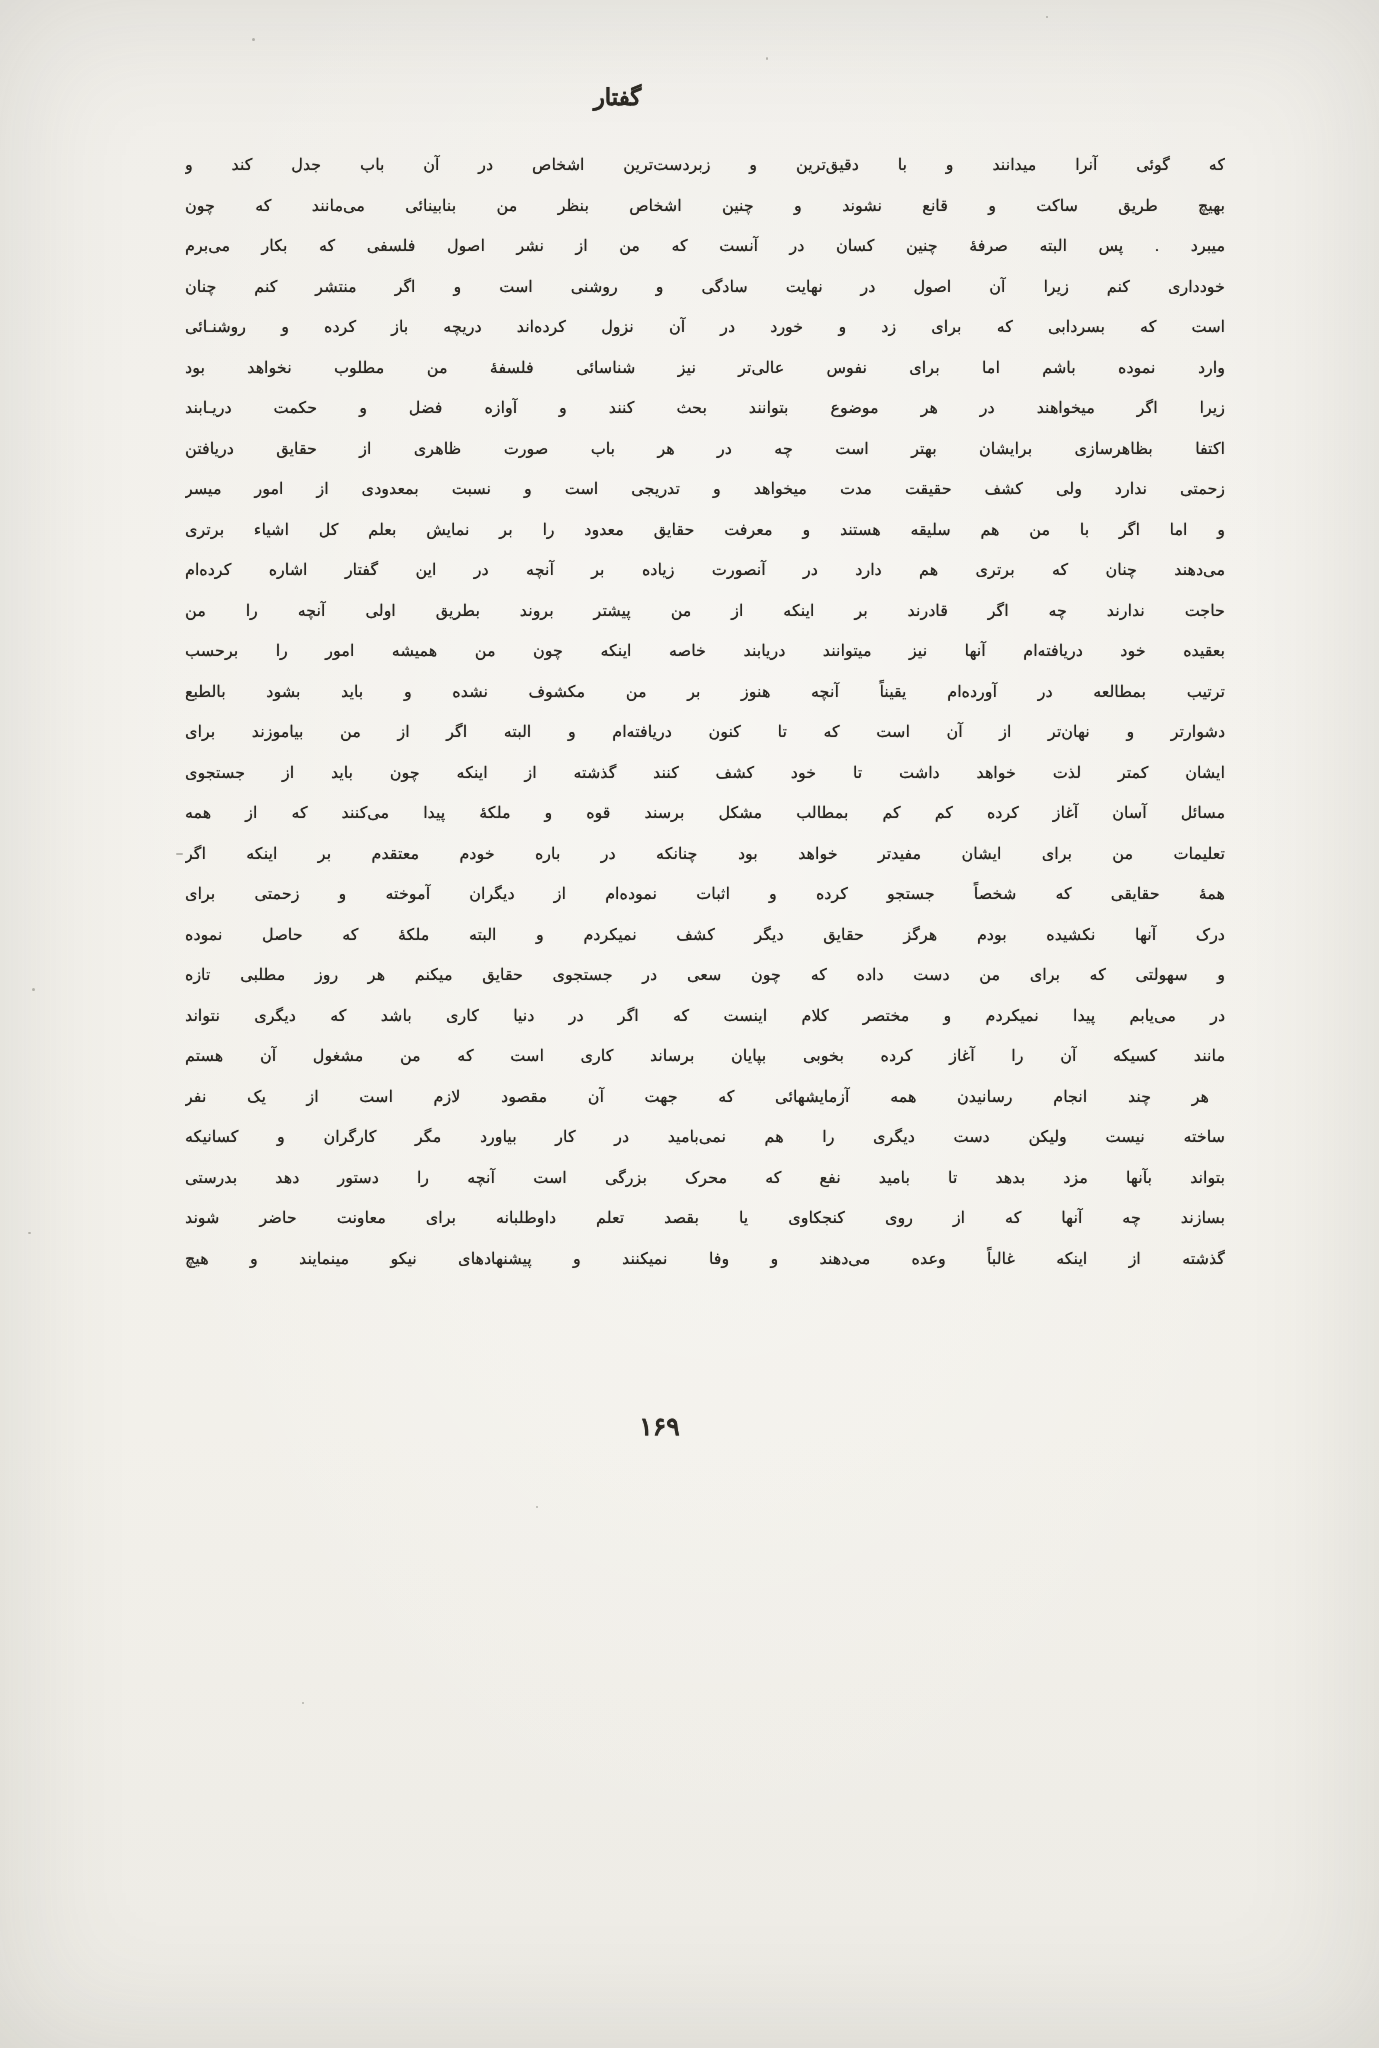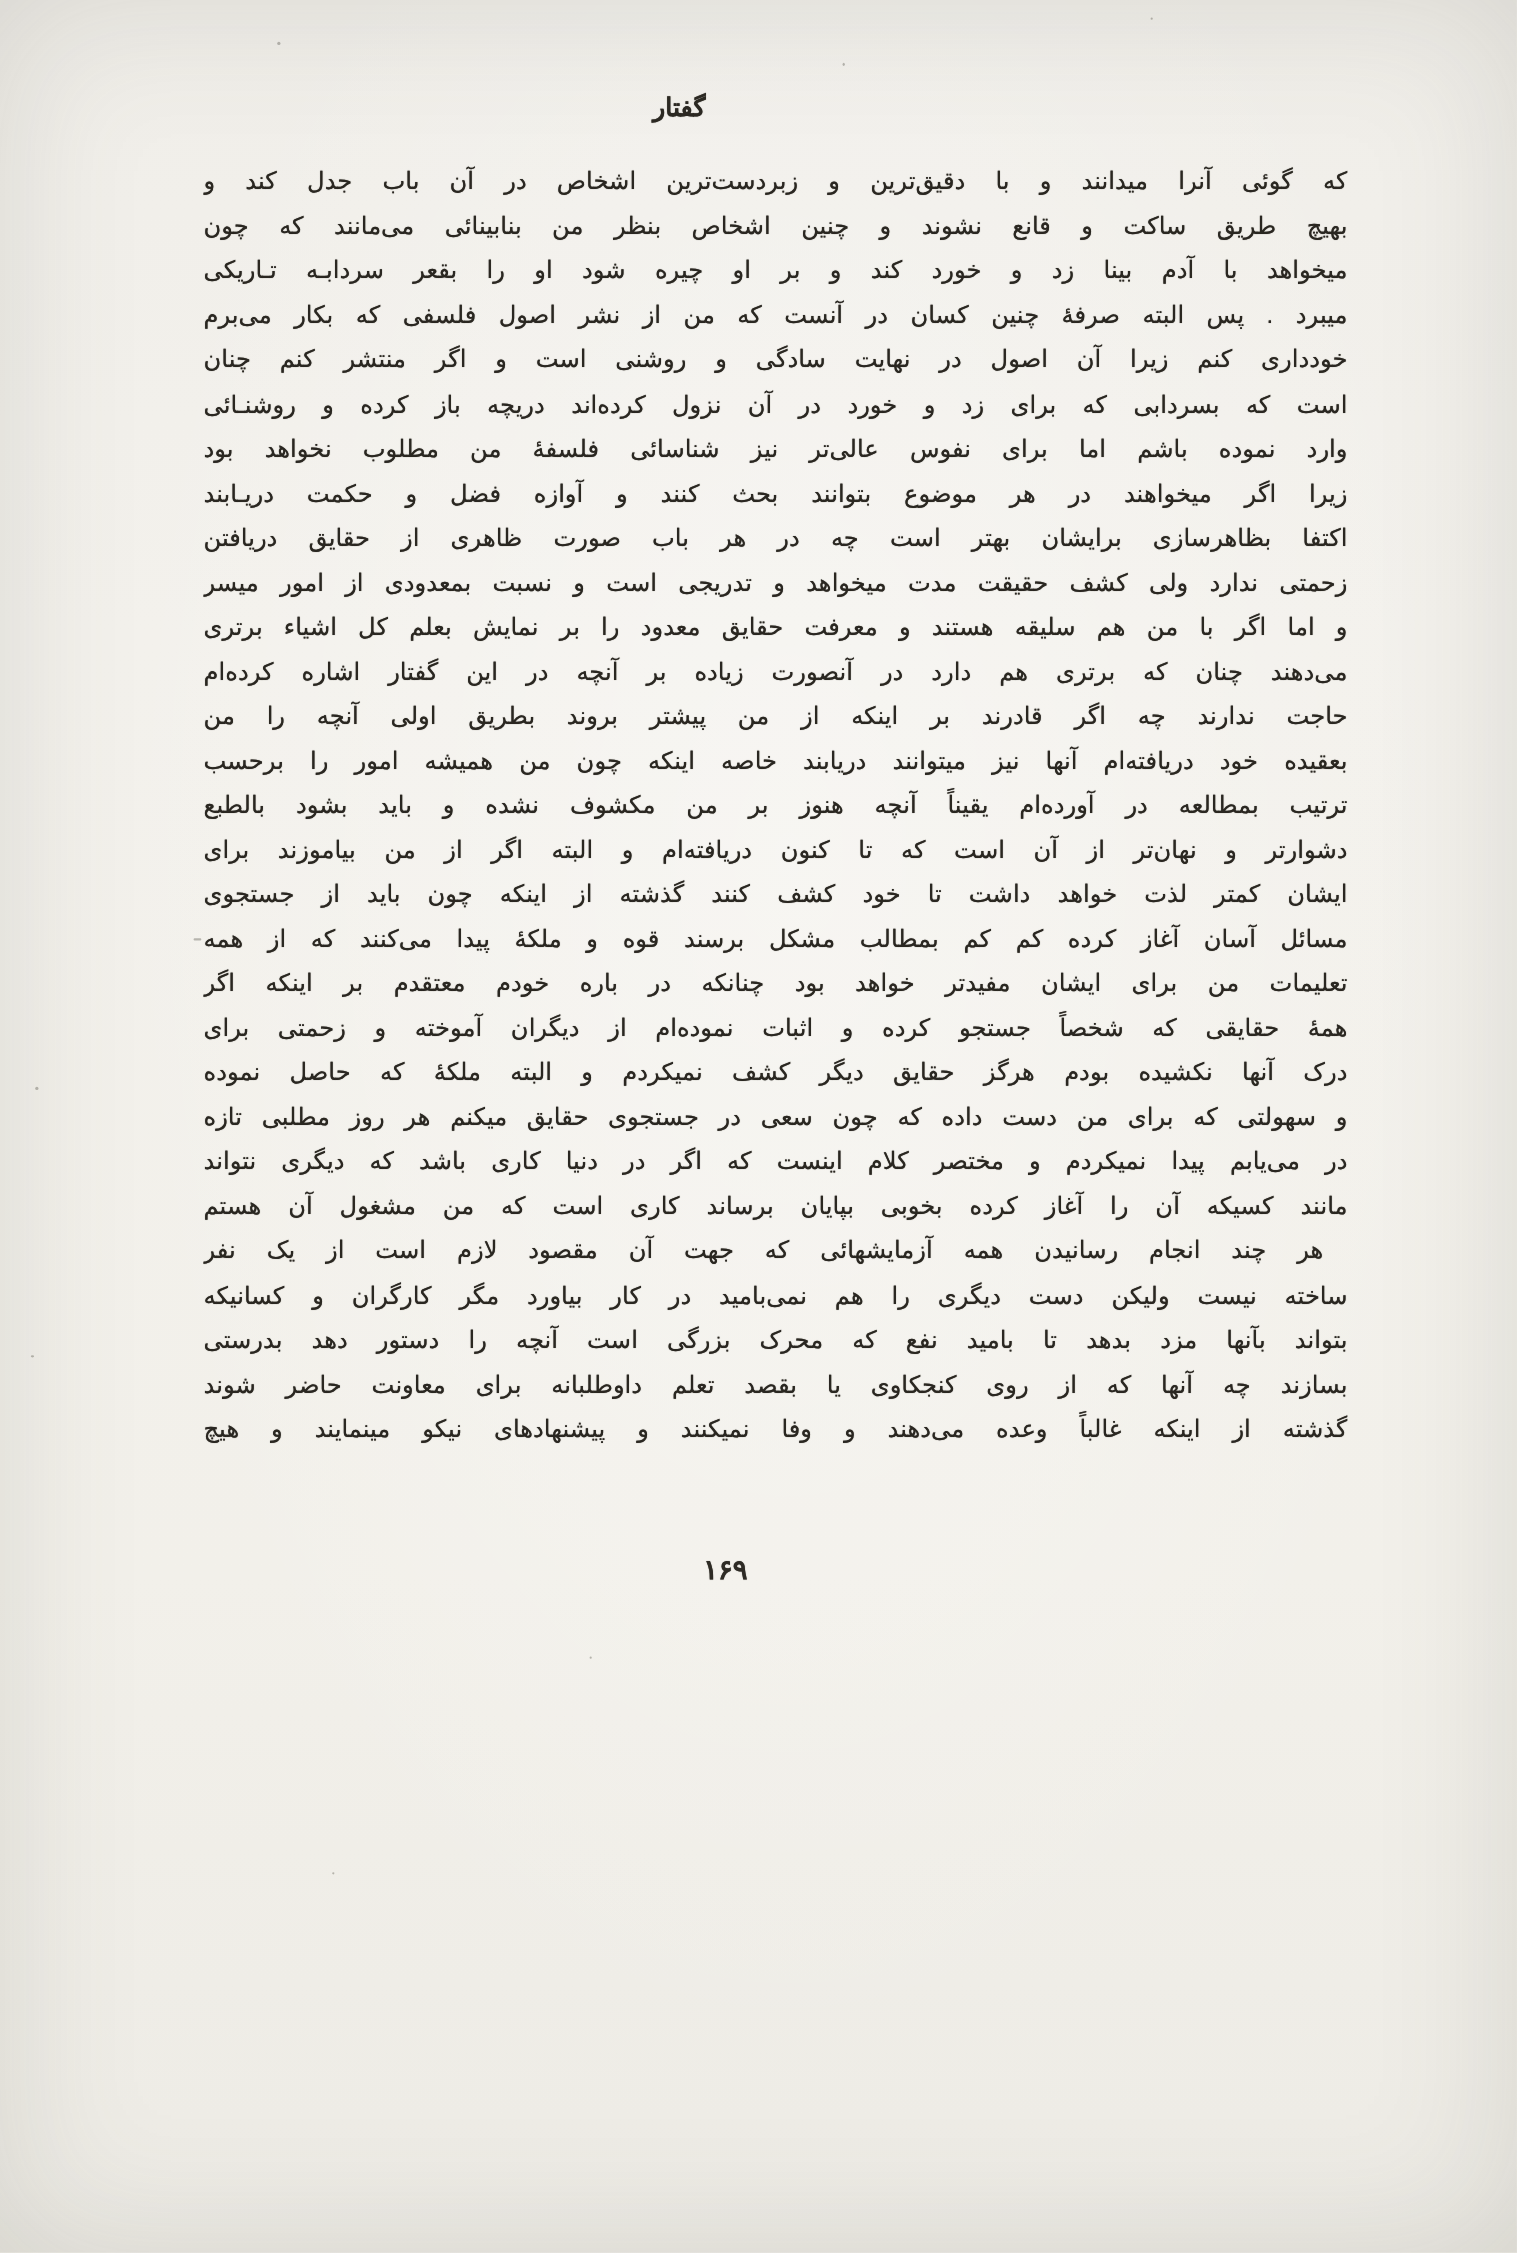--- a/index.html
+++ b/index.html
@@ -42,21 +42,21 @@
   .text-block {
     position: absolute;
     top: 145px;
     right: 154px;
     width: 1040px;
     direction: rtl;
   }
   .line {
     height: 40.5px;
     line-height: 40.5px;
-    font-size: 22px;
+    font-size: 16px;
     letter-spacing: 0.2px;
     text-align: justify;
     text-align-last: justify;
     color: #2a2721;
     text-shadow: 0 0 0.7px rgba(42,39,33,0.85);
     overflow: hidden;
   }
   .page-number {
     position: absolute;
     top: 1412px;
@@ -93,21 +93,20 @@
 <div class="page">
 
   <div class="running-head">گفتار</div>
 
   <div class="text-block">
 
       <div class="line">که گوئی آنرا میدانند و با دقیق‌ترین و زبردست‌ترین اشخاص در آن باب جدل کند و</div>
 
       <div class="line">بهیچ طریق ساکت و قانع نشوند و چنین اشخاص بنظر من بنابینائی می‌مانند که چون</div>
 
-      <div class="line">میخواهد با آدم بینا زد و خورد کند و بر او چیره شود او را بقعر سردابـه تـاریکی</div>
 
       <div class="line">میبرد . پس البته صرفهٔ چنین کسان در آنست که من از نشر اصول فلسفی که بکار می‌برم</div>
 
       <div class="line">خودداری کنم زیرا آن اصول در نهایت سادگی و روشنی است و اگر منتشر کنم چنان</div>
 
       <div class="line">است که بسردابی که برای زد و خورد در آن نزول کرده‌اند دریچه باز کرده و روشنـائی</div>
 
       <div class="line">وارد نموده باشم اما برای نفوس عالی‌تر نیز شناسائی فلسفهٔ من مطلوب نخواهد بود</div>
 
       <div class="line">زیرا اگر میخواهند در هر موضوع بتوانند بحث کنند و آوازه فضل و حکمت دریـابند</div>

